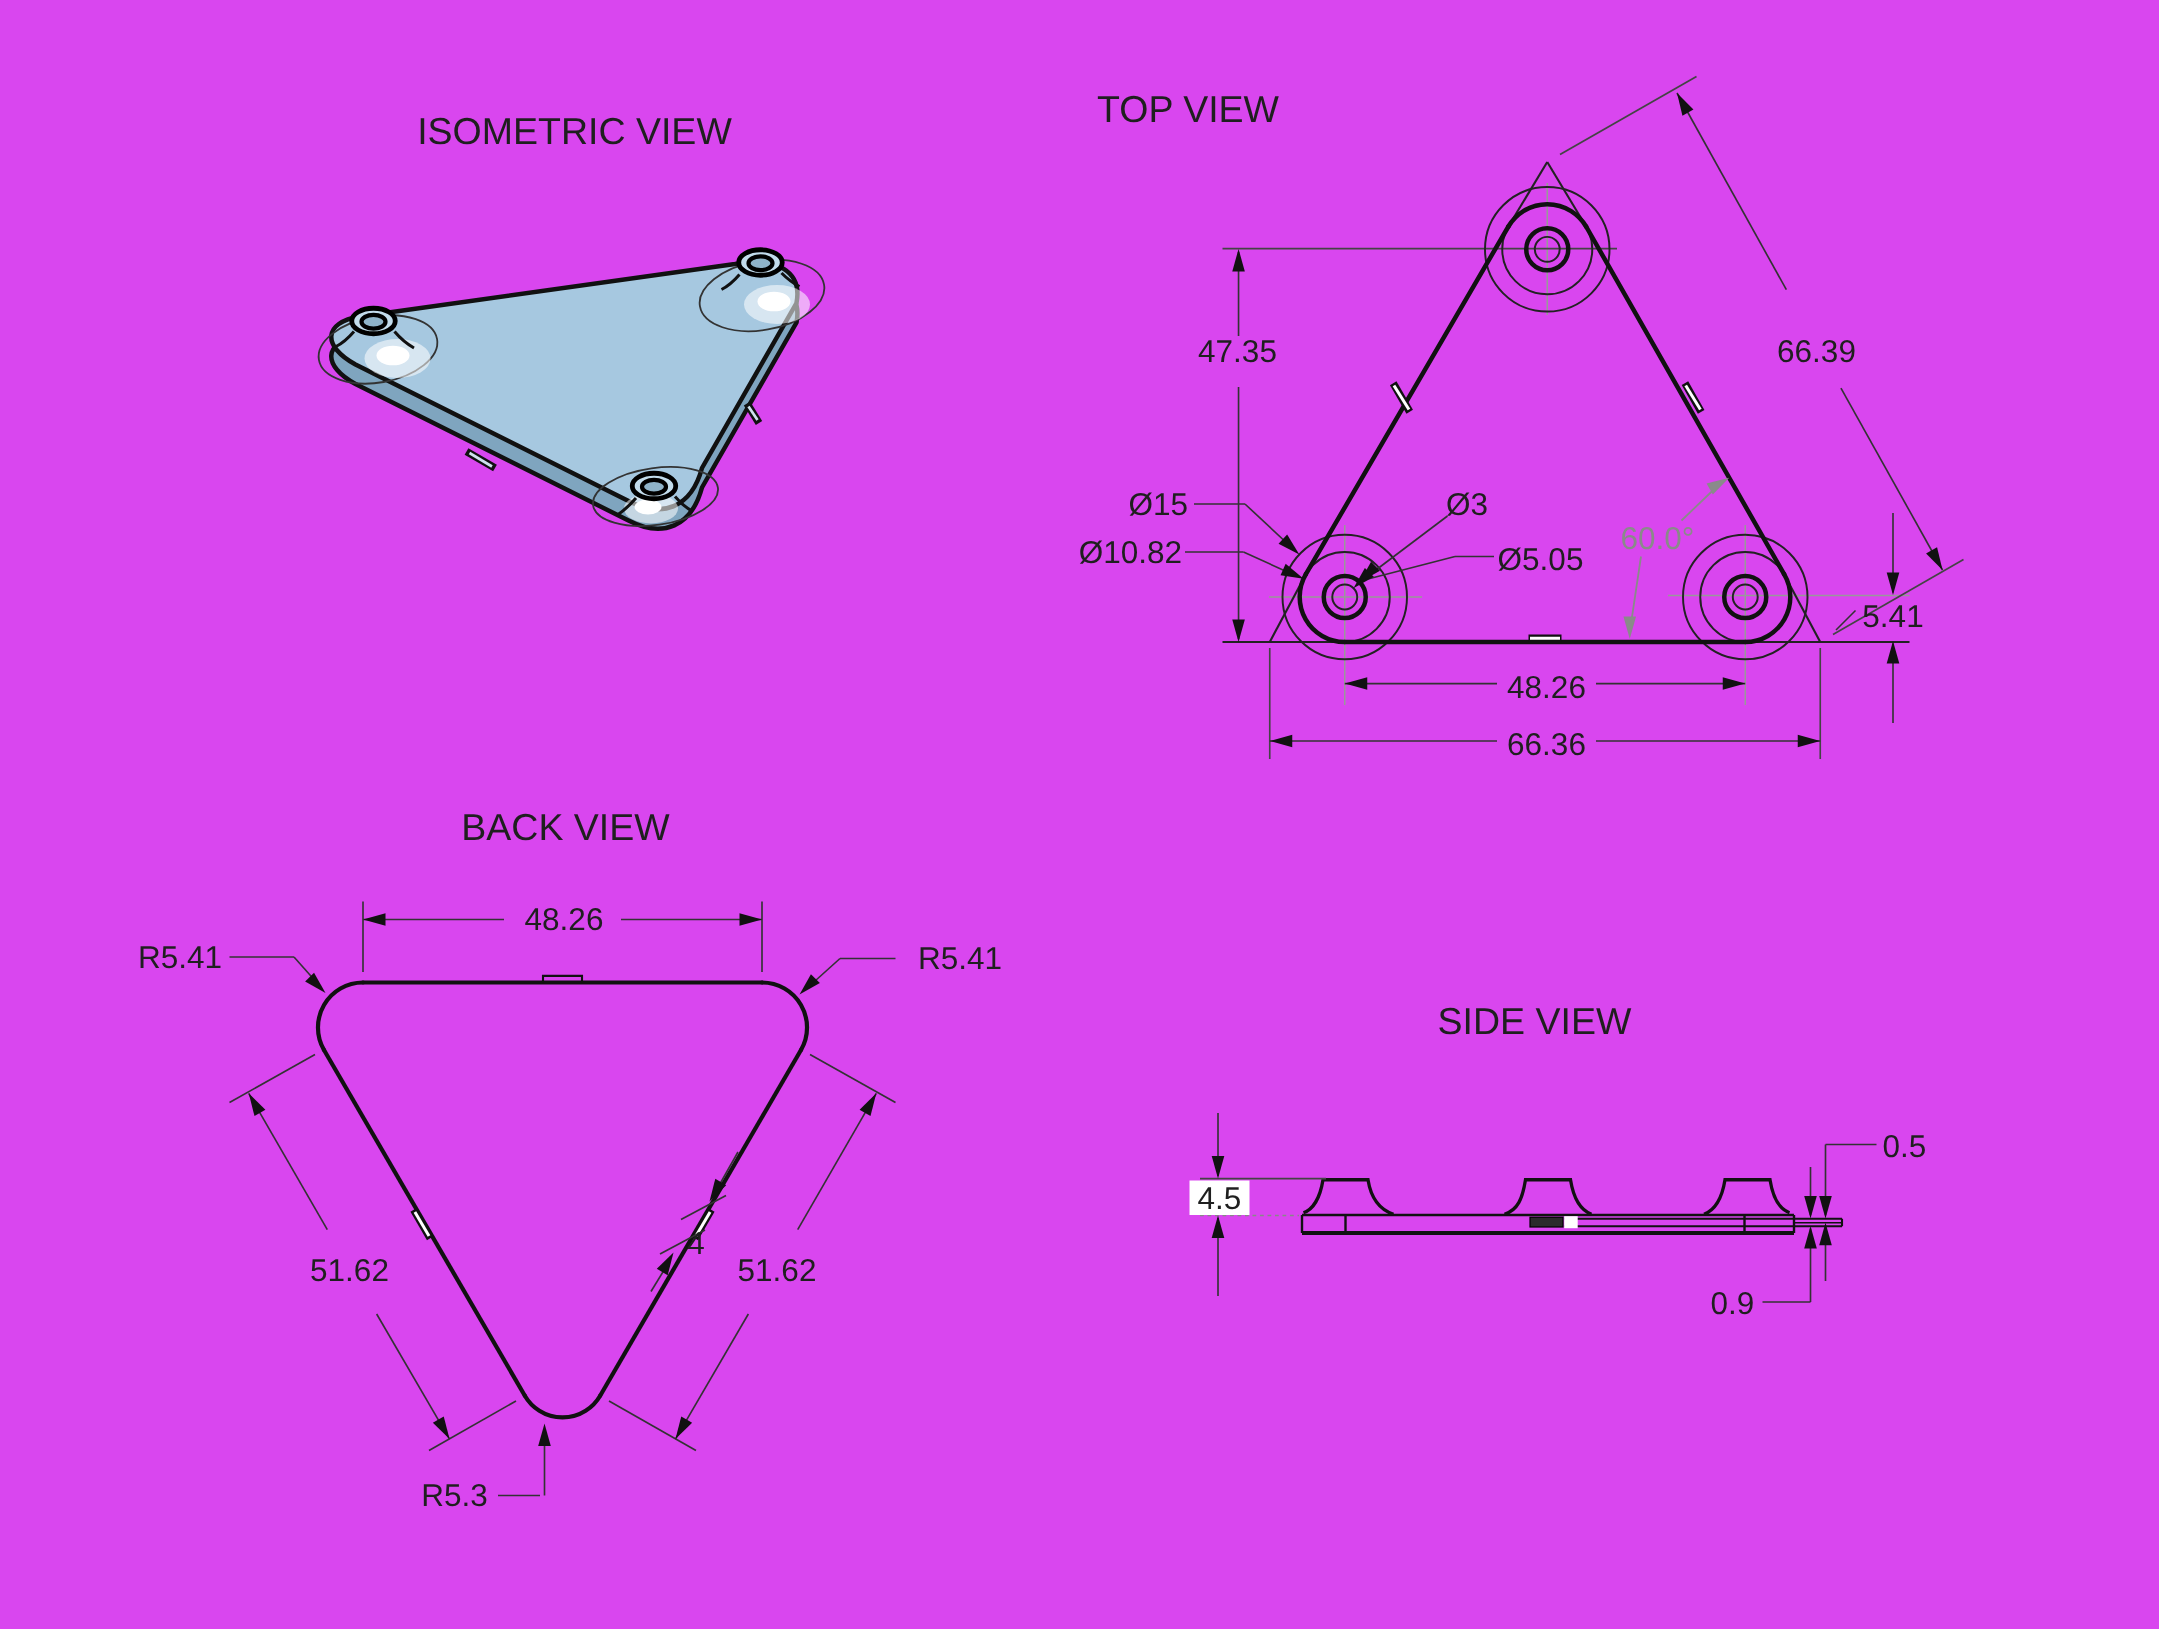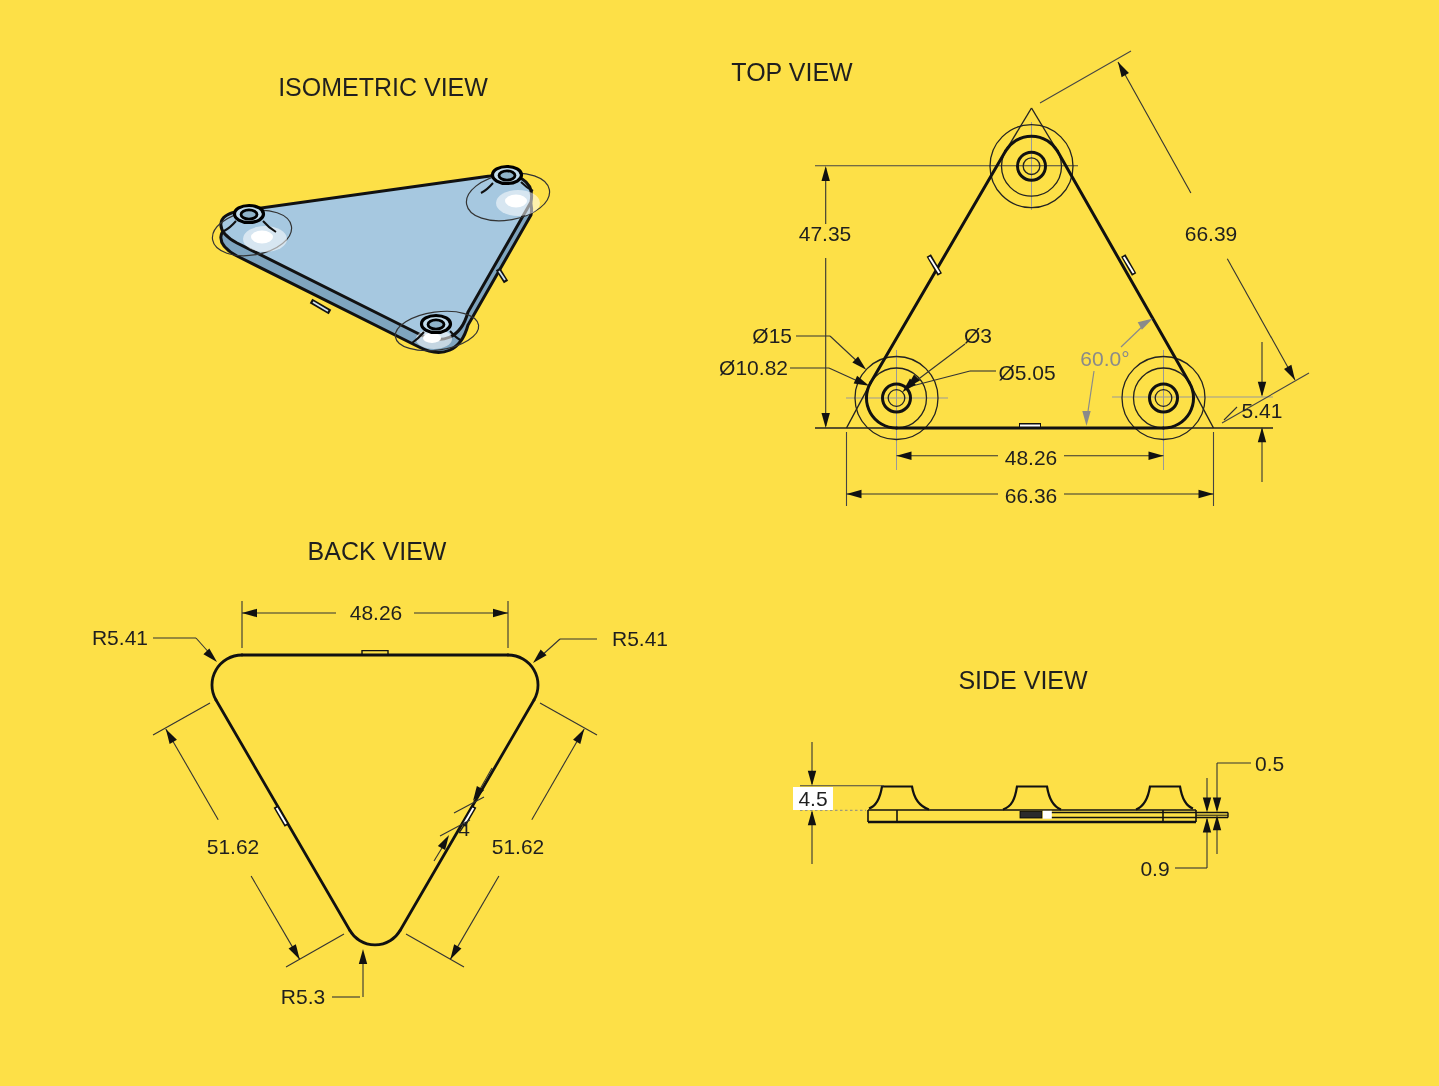--- a/index.html
+++ b/index.html
@@ -1,16 +1,16 @@
 <!DOCTYPE html>
 <html><head>
 <meta charset="utf-8">
 <style>
   html,body{margin:0;padding:0;background:#ffffff;}
-  .canvas{position:relative;width:1439px;height:1086px;background:#fde047;overflow:hidden;
+  .canvas{position:relative;width:1439px;height:1086px;background:#d946ef;overflow:hidden;
           font-family:"Liberation Sans","DejaVu Sans",sans-serif;}
   svg{display:block;}
   text{fill:#1f1f1f;}
   .title{font-size:25px;}
   .dim{font-size:21px;}
   .graytxt{fill:#8a8a8a;}
 </style>
 </head>
 <body>
 

